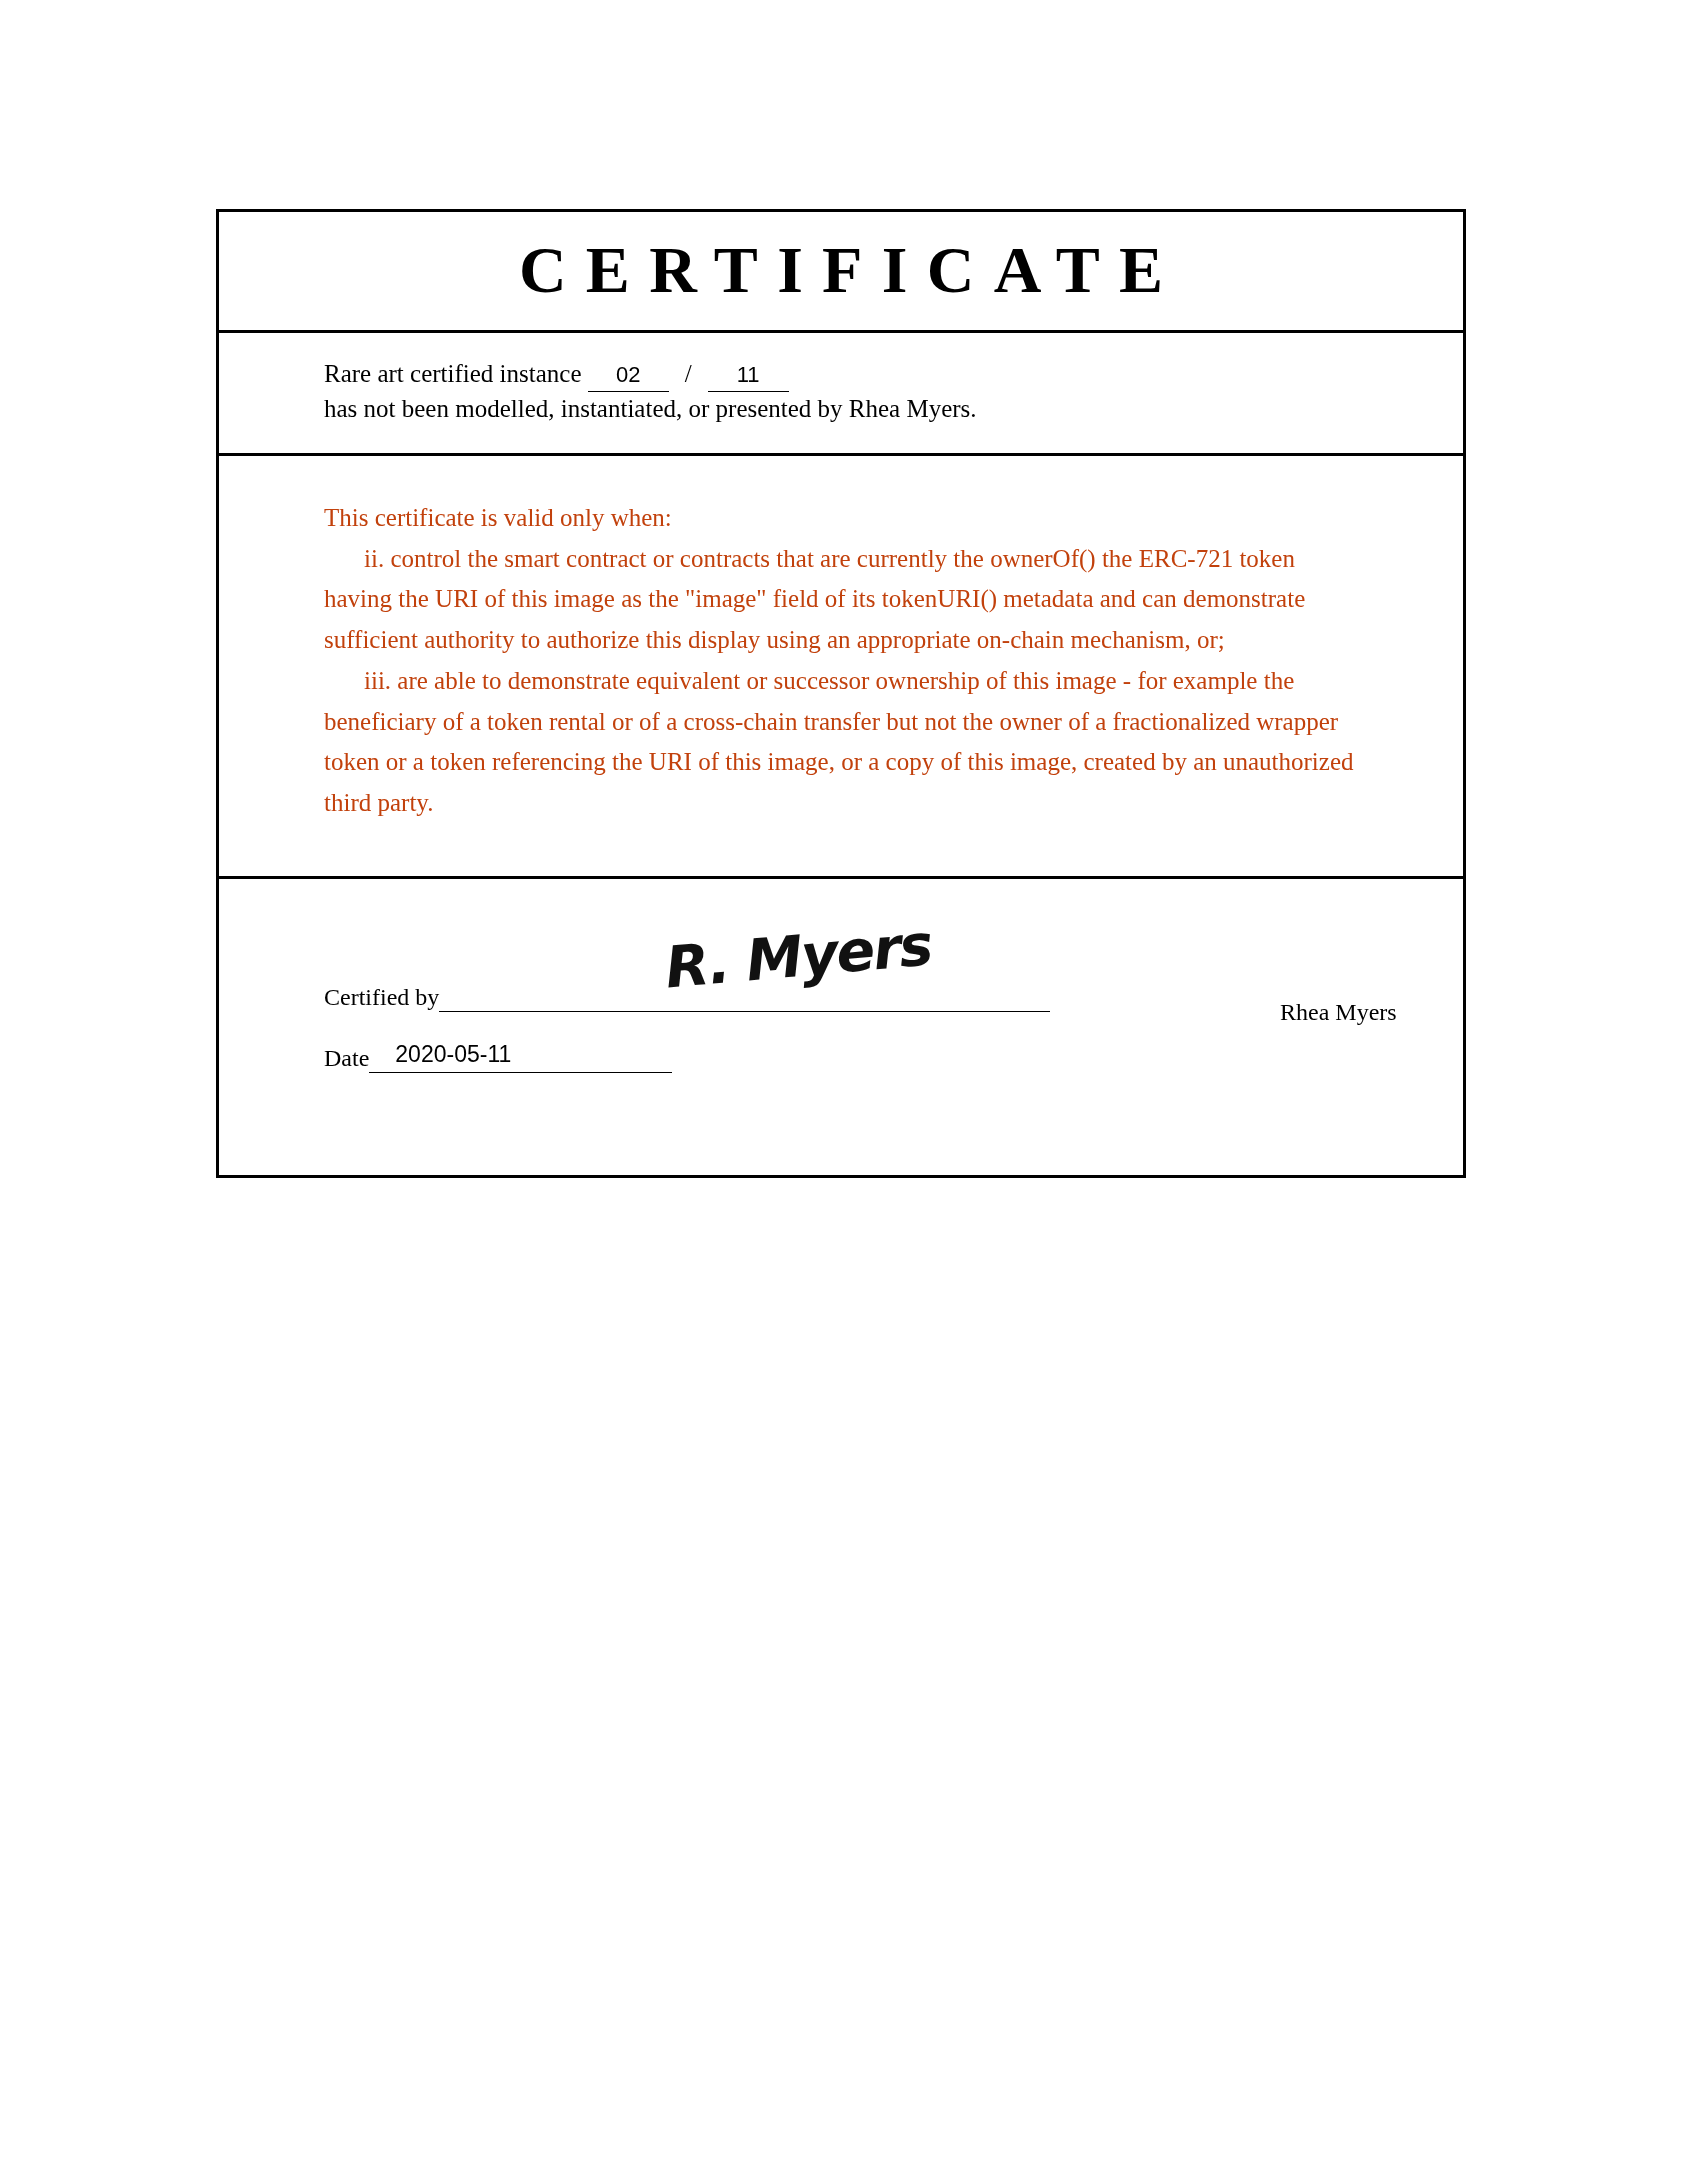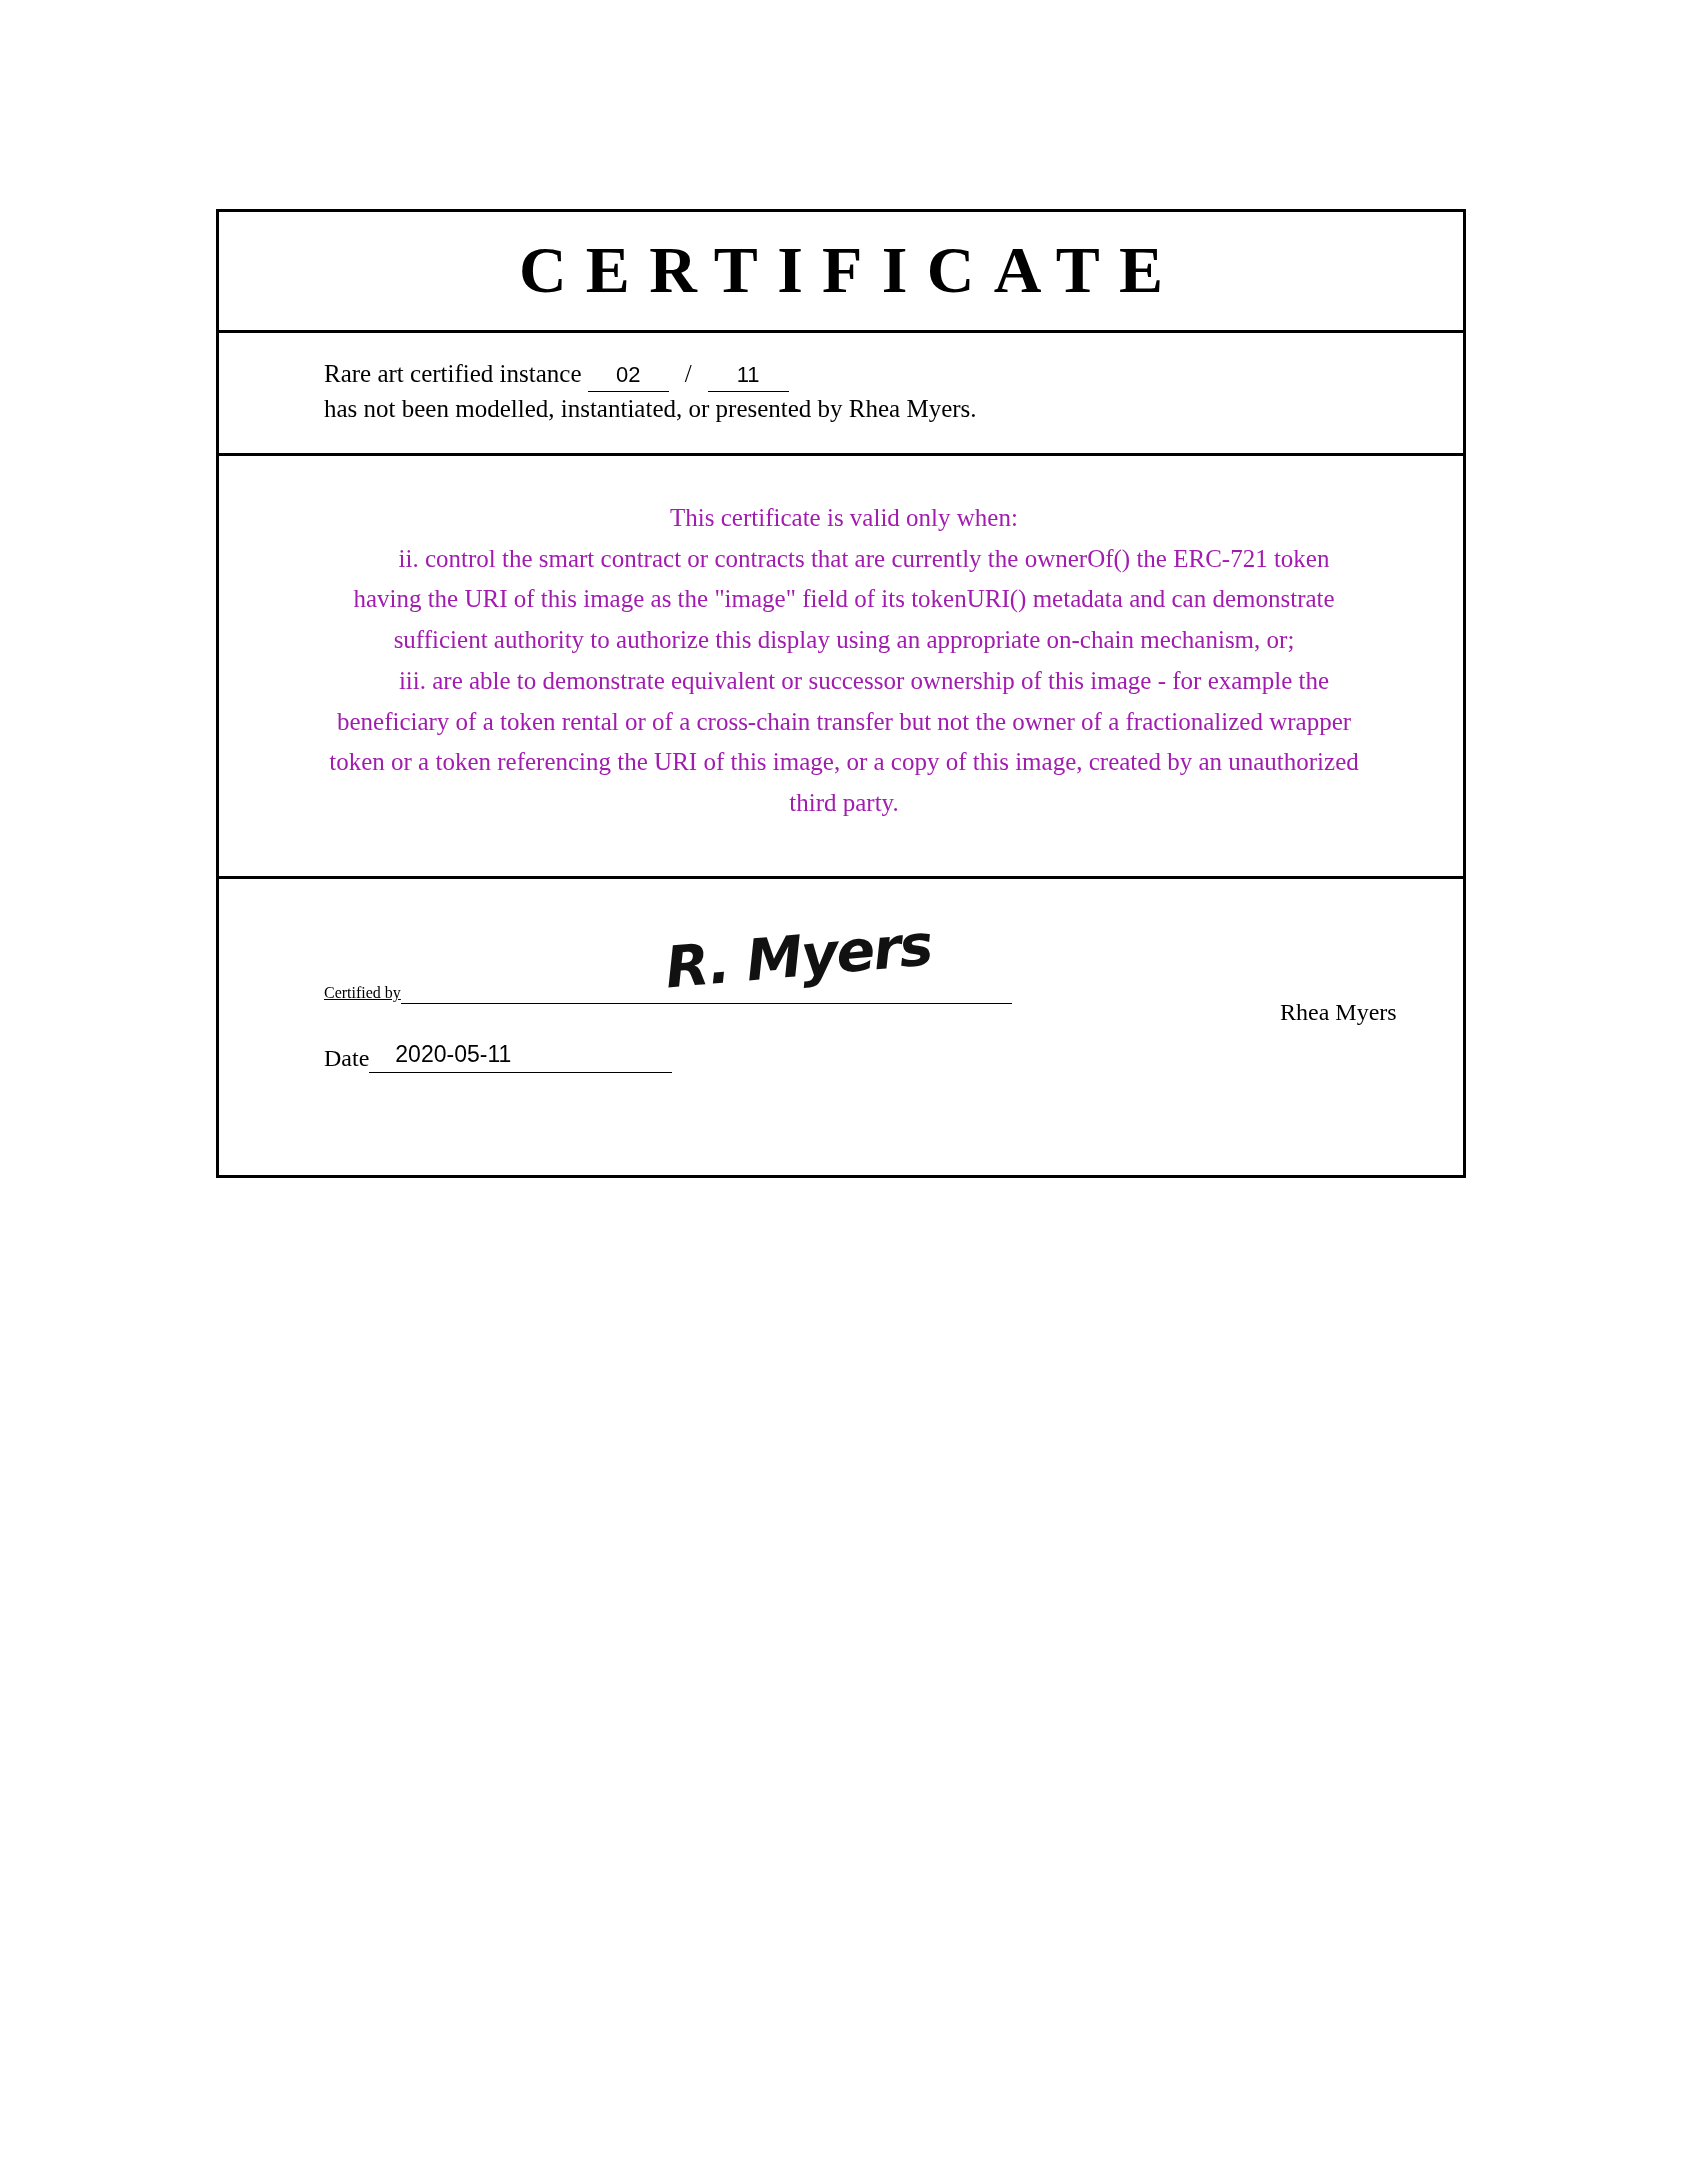--- a/index.html
+++ b/index.html
@@ -91,23 +91,23 @@
     border-bottom: 3.1px solid #000000;
     padding: 42px 0 52px 0;
   }
   .conditions-inner {
     padding-left: 105px;
     padding-right: 99px;
   }
   .para {
     font-size: 25px;
     line-height: 1.63;
-    color: #a21caf;
+    color: #c2410c;
     margin: 0;
-    text-align: center;
+    text-align: left;
   }
   .para.indent {
     text-indent: 40px;
   }
 
   
   .signature-band {
     padding: 40px 0 49px 0;
     position: relative;
     min-height: 207px;
@@ -120,24 +120,23 @@
   }
   .certified-row {
     position: absolute;
     left: 105px;
     top: 66px;
     display: flex;
     align-items: flex-end;
     white-space: nowrap;
   }
   .certified-label {
-    font-size: 16px;
+    font-size: 24px;
     line-height: 1;
     padding-bottom: 3.5px;
-    text-decoration: underline;
   }
   .sig-rule {
     width: 611px;
     border-bottom: 1.3px solid #000000;
     height: 0.4px;
   }
   .sig-mark {
     position: absolute;
     left: 446px;
     top: 4.4px;

